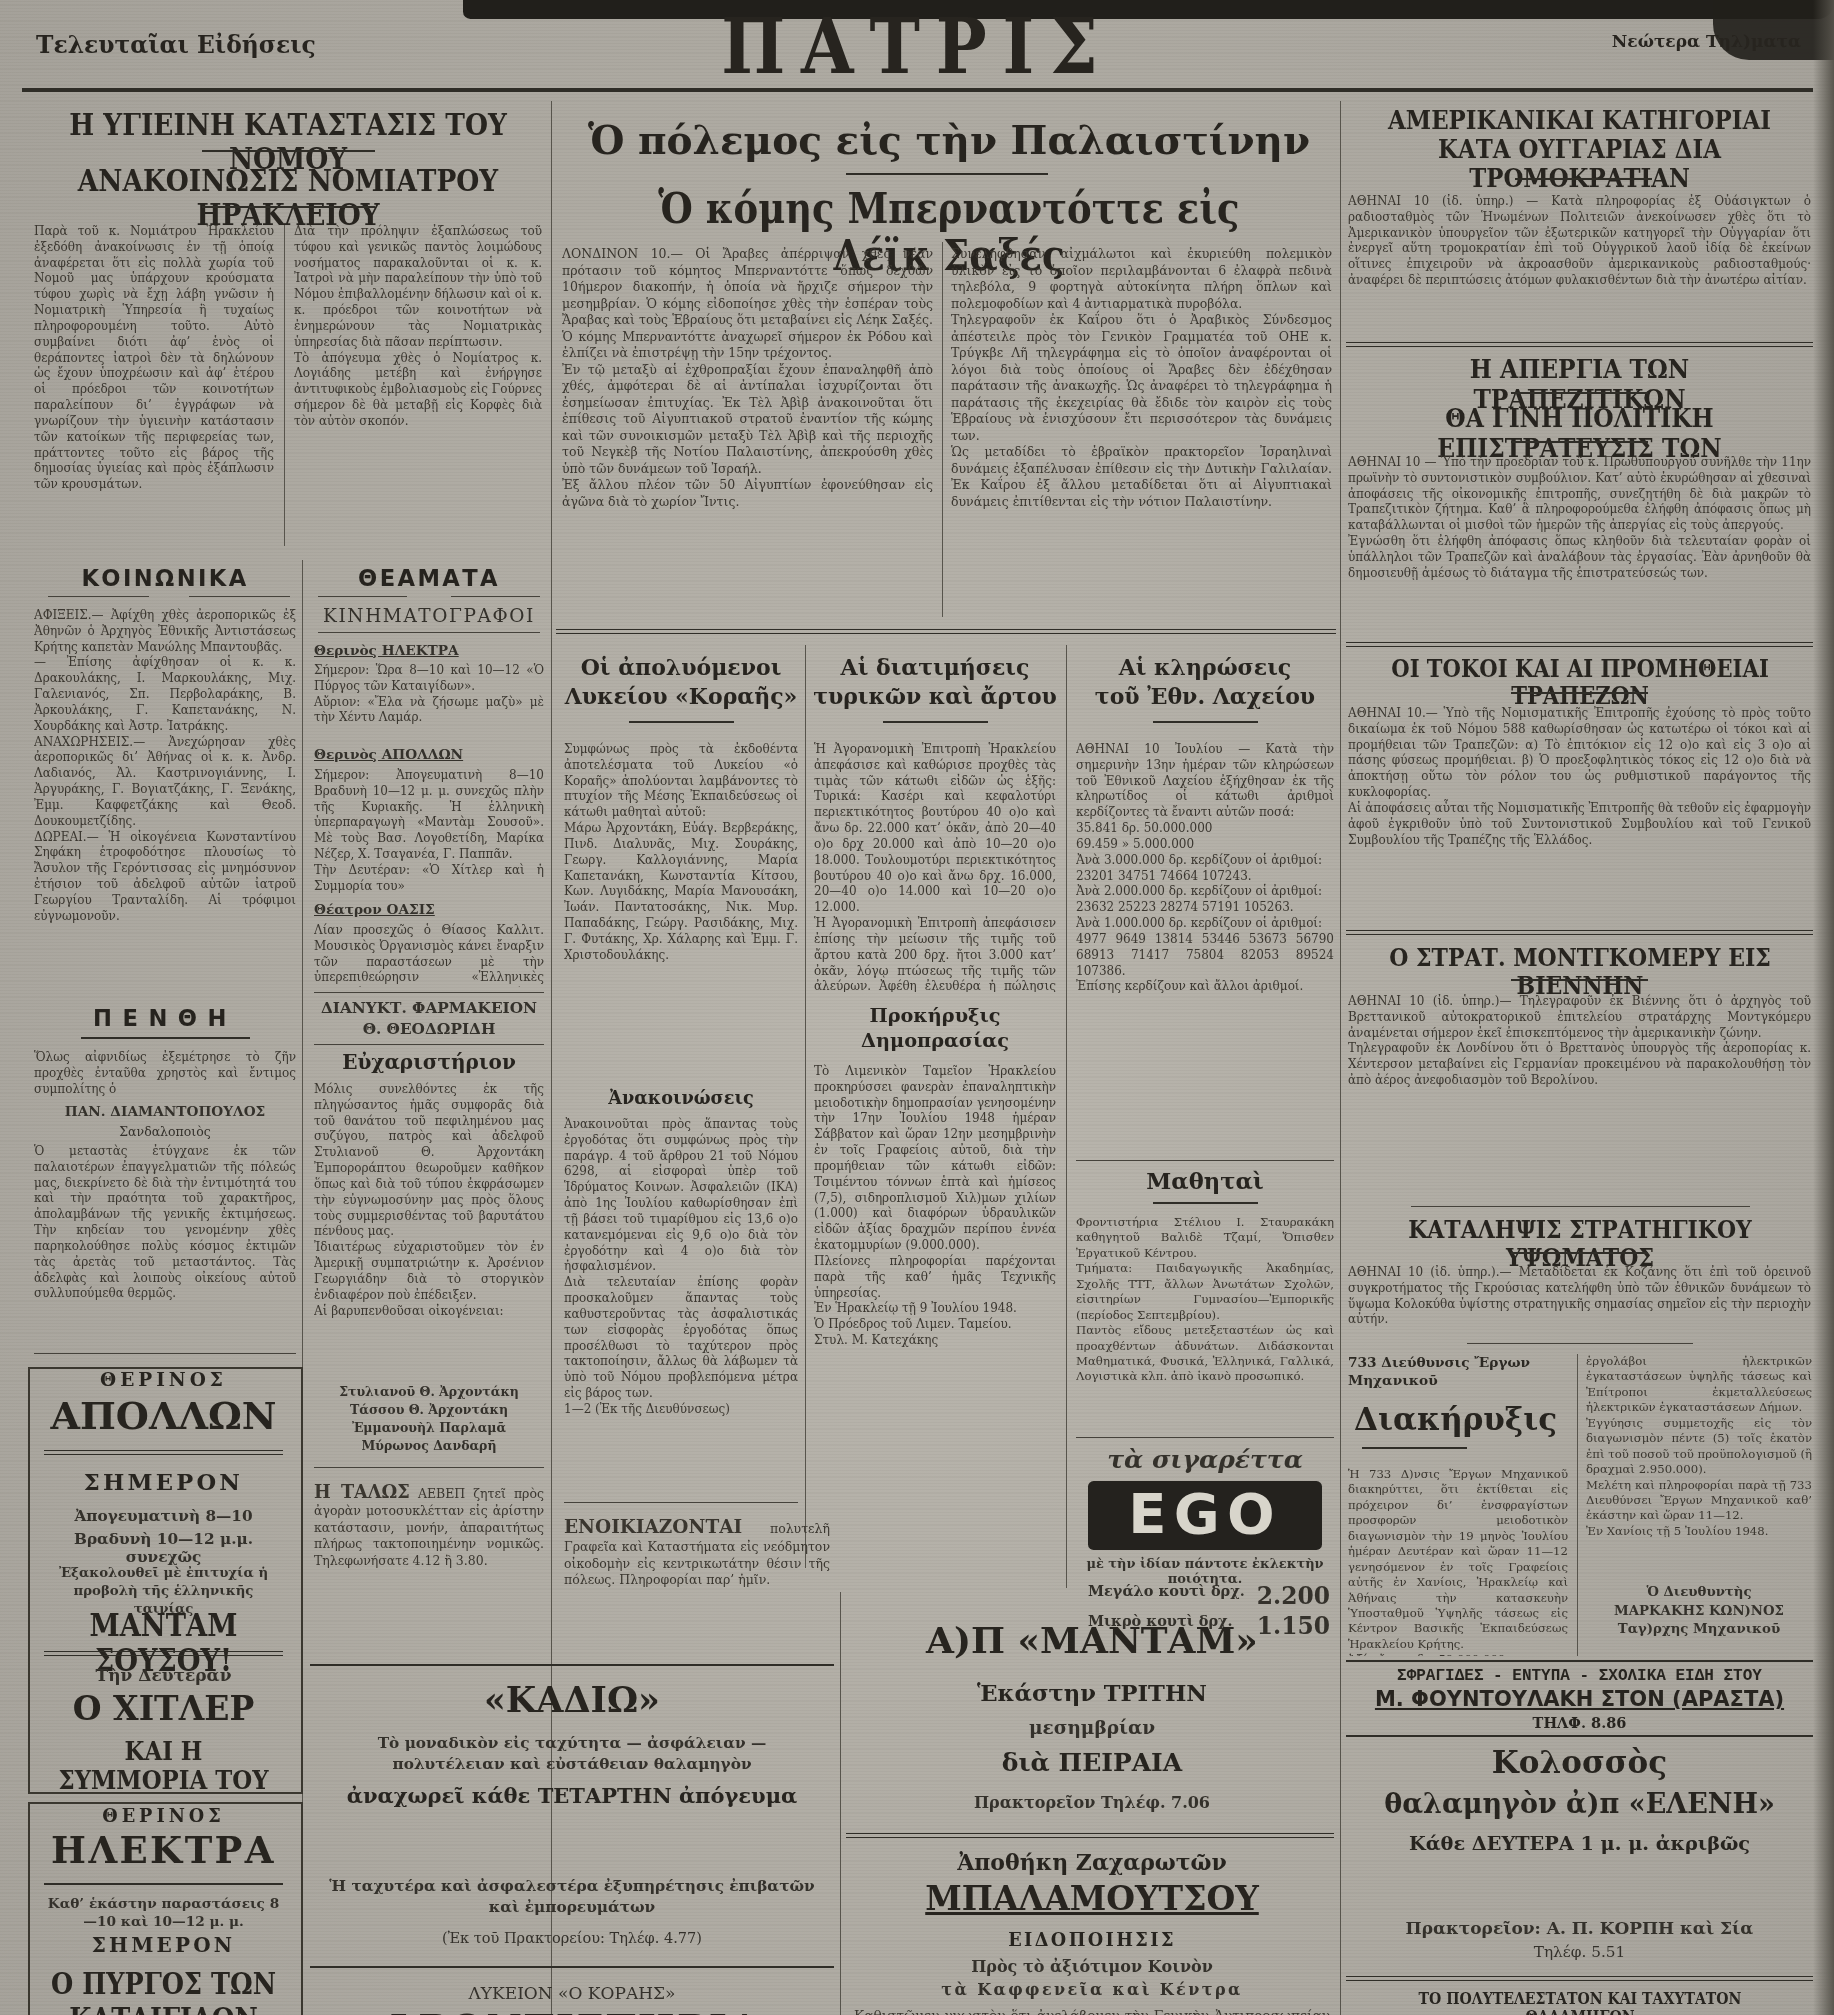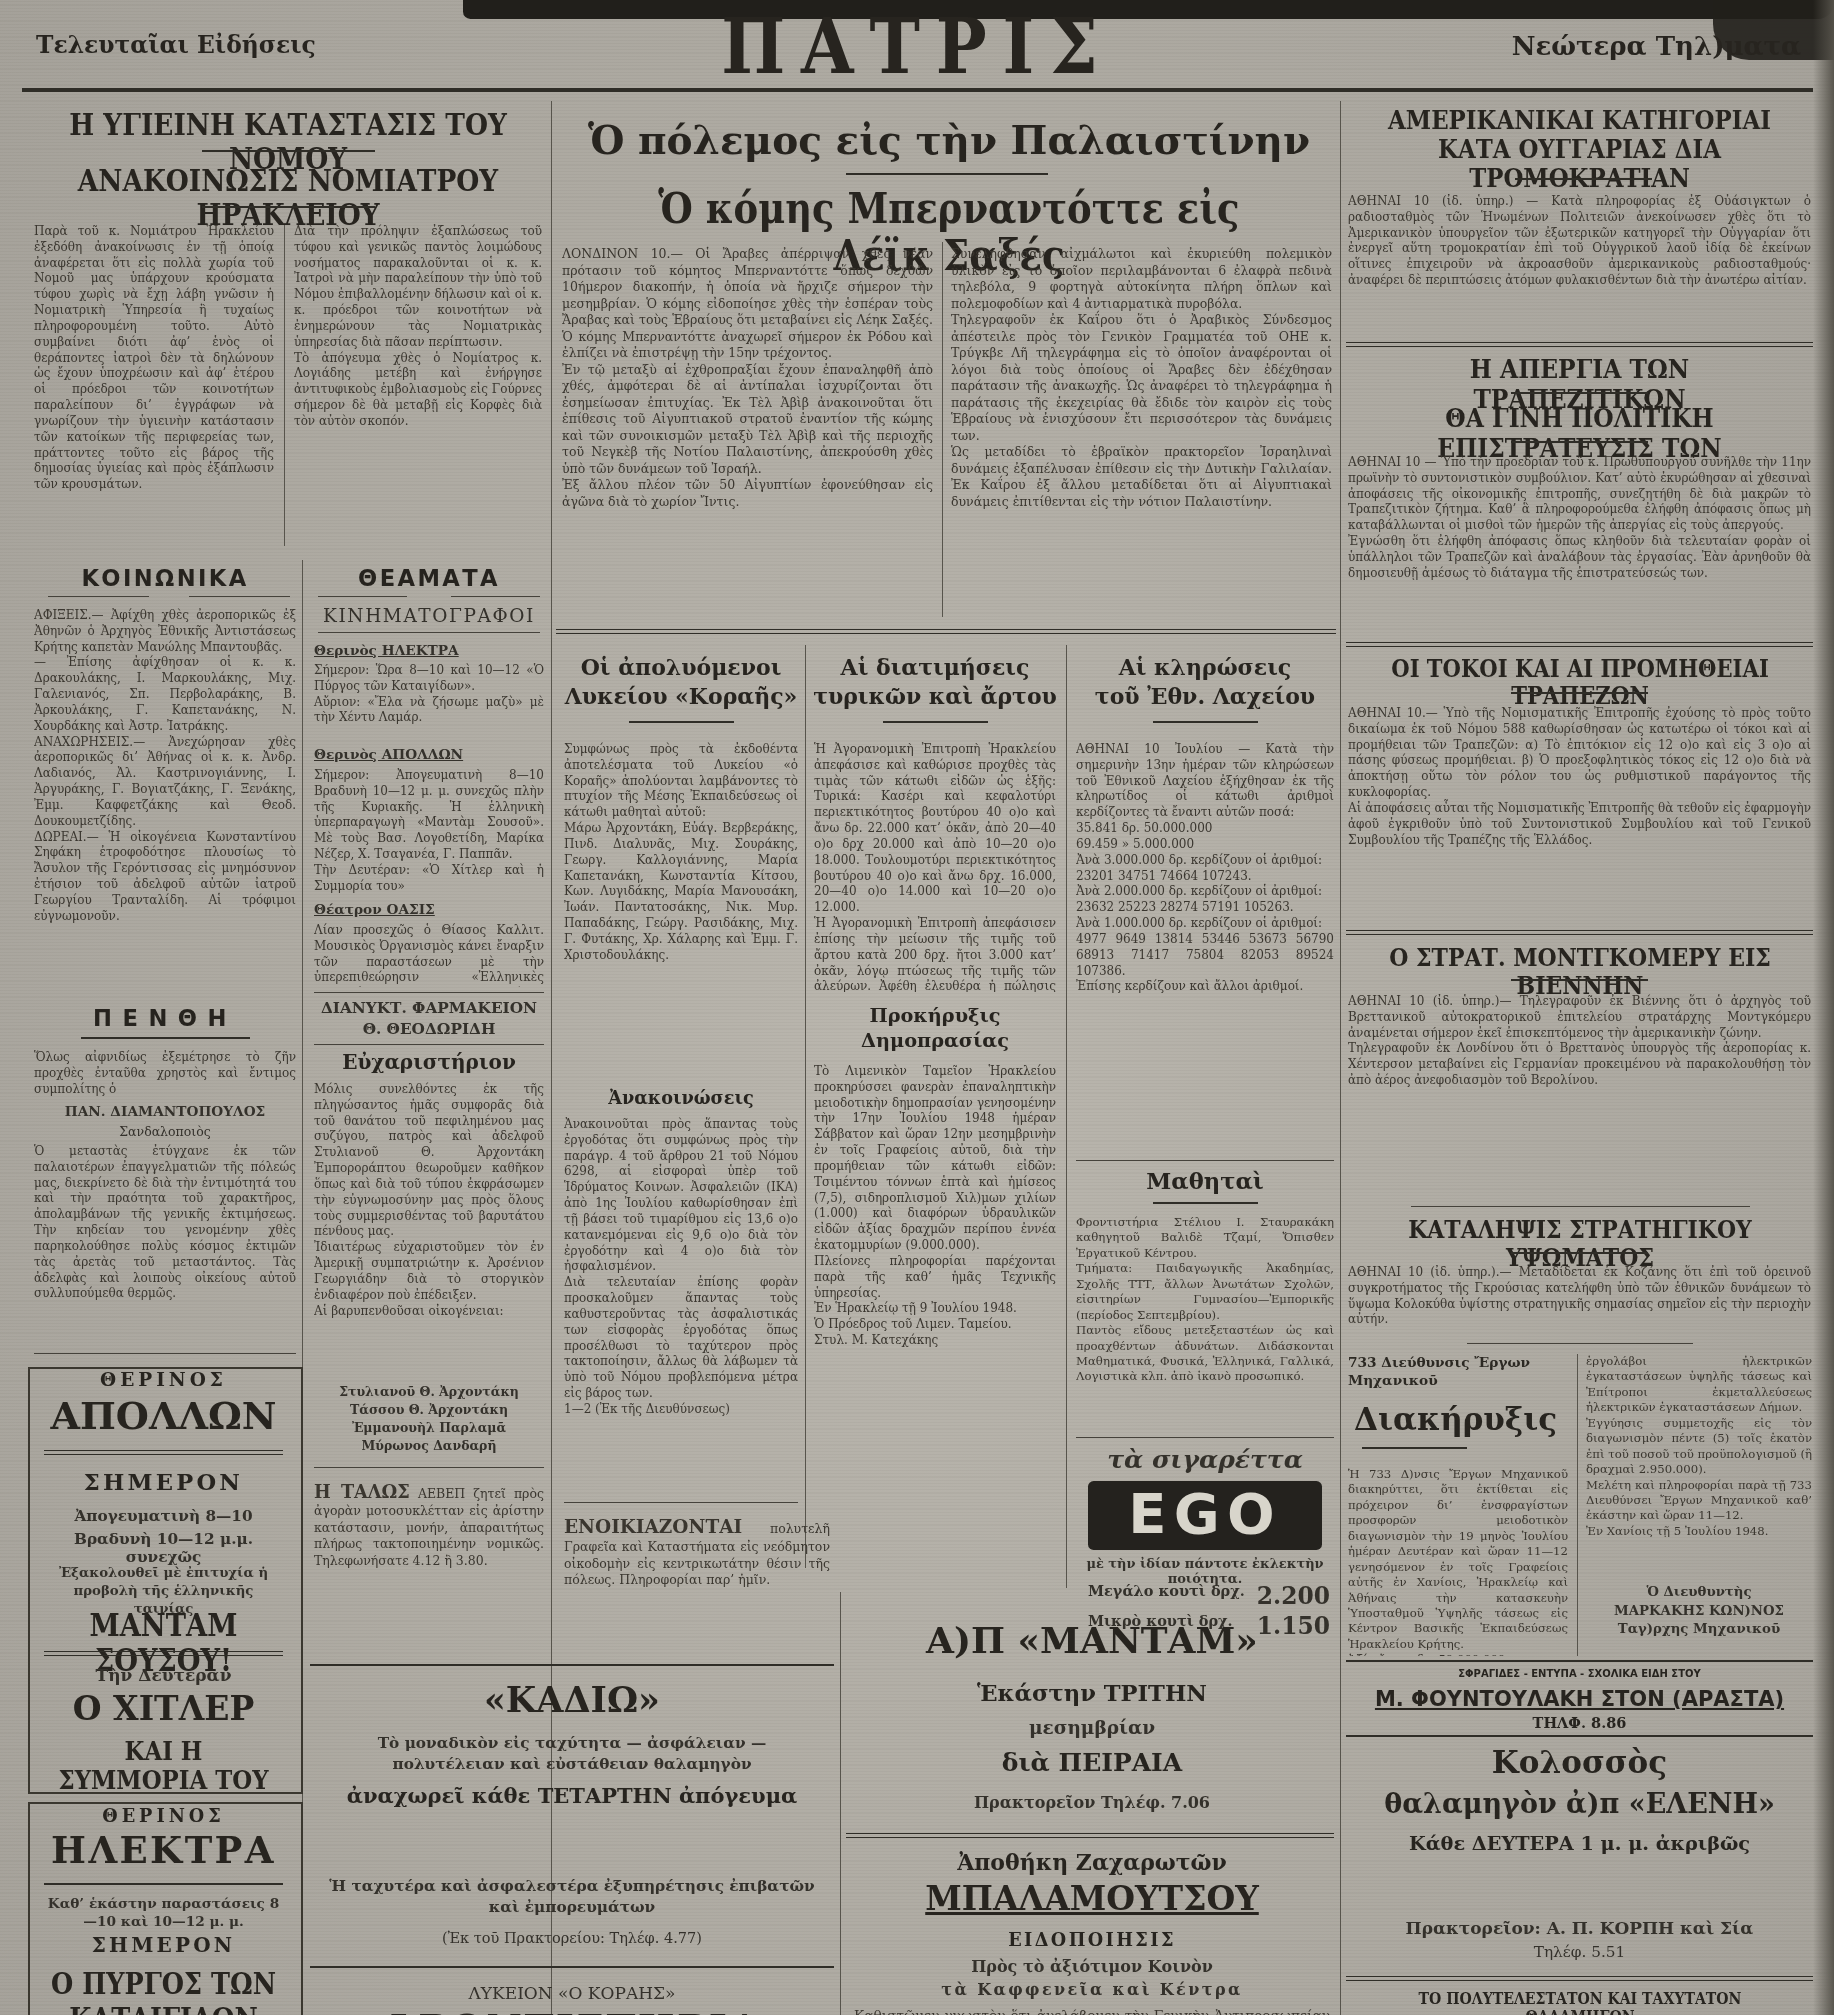--- a/index.html
+++ b/index.html
@@ -32,21 +32,21 @@
 <body>
 
 <div id="page">
 
   <div class="abs dark-edge" style="left:463px;top:0;width:1371px;height:18.5px;border-radius:0 0 16px 7.3px;"></div>
   <div class="abs dark-edge" style="left:1713px;top:0;width:122px;height:60px;border-radius:0 0 0 36px;opacity:.9;"></div>
   <div class="abs" style="left:1813px;top:0;width:22px;height:2412px;background:linear-gradient(90deg,rgba(40,38,33,0),#55524a);"></div>
 
   <div class="abs head" style="left:36px;top:32px;width:443px;font-size:23.4px;">Τελευταῖαι Εἰδήσεις</div>
   <div class="abs head c cond" style="left:645px;top:3.2px;width:545px;font-size:77px;letter-spacing:18px;">ΠΑΤΡΙΣ</div>
-  <div class="abs head r" style="left:1382px;top:32px;width:419px;font-size:26px;">Νεώτερα Τηλ)ματα</div>
+  <div class="abs head r" style="left:1382px;top:32px;width:419px;font-size:17px;">Νεώτερα Τηλ)ματα</div>
   <div class="abs rule" style="left:22px;top:88px;width:1791px;height:3.6px;"></div>
 
   <div class="abs vrule" style="left:551px;top:101px;height:2144px;"></div>
   <div class="abs vrule" style="left:1340px;top:101px;height:2148px;"></div>
   <div class="abs vrule" style="left:302px;top:560px;height:1689px;"></div>
   <div class="abs vrule" style="left:284px;top:224px;height:322px;"></div>
   <div class="abs vrule" style="left:942px;top:242px;height:375px;"></div>
   <div class="abs vrule" style="left:805px;top:645px;height:923px;"></div>
   <div class="abs vrule" style="left:1066px;top:645px;height:943px;"></div>
   <div class="abs vrule" style="left:840px;top:1592px;height:653px;"></div>
@@ -112,21 +112,21 @@
 Δεκτοὶ εἰς τὸν διαγωνισμὸν</div>
   <div class="abs j pre body-txt" style="left:1586px;top:1354px;width:226px;height:226px;overflow:hidden;font-size:11.7px;">ἐργολάβοι ἠλεκτρικῶν ἐγκαταστάσεων ὑψηλῆς τάσεως καὶ Ἐπίτροποι ἐκμεταλλεύσεως ἠλεκτρικῶν ἐγκαταστάσεων Δήμων.
 Ἐγγύησις συμμετοχῆς εἰς τὸν διαγωνισμὸν πέντε (5) τοῖς ἑκατὸν ἐπὶ τοῦ ποσοῦ τοῦ προϋπολογισμοῦ (ἢ δραχμαὶ 2.950.000).
 Μελέτη καὶ πληροφορίαι παρὰ τῇ 733 Διευθύνσει Ἔργων Μηχανικοῦ καθ’ ἑκάστην καὶ ὥραν 11—12.
 Ἐν Χανίοις τῇ 5 Ἰουλίου 1948.</div>
   <div class="abs sign pre" style="left:1586px;top:1583px;width:226px;font-size:13.3px;line-height:1.4;">Ὁ Διευθυντὴς
 ΜΑΡΚΑΚΗΣ ΚΩΝ)ΝΟΣ
 Ταγ)ρχης Μηχανικοῦ</div>
   <div class="abs rule" style="left:1346px;top:1660px;width:467px;"></div>
 
-  <div class="abs head c sans" style="left:1346px;top:1668px;width:467px;font-size:10px;">ΣΦΡΑΓΙΔΕΣ - ΕΝΤΥΠΑ - ΣΧΟΛΙΚΑ ΕΙΔΗ ΣΤΟΥ</div>
+  <div class="abs head c sans" style="left:1346px;top:1668px;width:467px;font-size:16px;font-family:Liberation Mono, monospace;">ΣΦΡΑΓΙΔΕΣ - ΕΝΤΥΠΑ - ΣΧΟΛΙΚΑ ΕΙΔΗ ΣΤΟΥ</div>
   <div class="abs head c sans" style="left:1346px;top:1688px;width:467px;font-size:21px;text-decoration:underline;">Μ. ΦΟΥΝΤΟΥΛΑΚΗ ΣΤΟΝ (ΑΡΑΣΤΑ)</div>
   <div class="abs head c" style="left:1346px;top:1715px;width:467px;font-size:14.5px;">ΤΗΛΦ. 8.86</div>
   <div class="abs rule" style="left:1346px;top:1735px;width:467px;"></div>
 
   <div class="abs head c" style="left:1346px;top:1745px;width:467px;font-size:31px;">Κολοσσὸς</div>
   <div class="abs head c" style="left:1346px;top:1789px;width:467px;font-size:27px;">θαλαμηγὸν ἀ)π «ΕΛΕΝΗ»</div>
   <div class="abs head c" style="left:1346px;top:1833px;width:467px;font-size:19.3px;">Κάθε ΔΕΥΤΕΡΑ 1 μ. μ. ἀκριβῶς</div>
   <div class="abs c" style="left:1346px;top:1918px;width:467px;font-size:17px;font-weight:bold;">Πρακτορεῖον: Α. Π. ΚΟΡΠΗ καὶ Σία</div>
   <div class="abs c" style="left:1346px;top:1943px;width:467px;font-size:15.3px;">Τηλέφ. 5.51</div>
   <div class="abs hr-double" style="left:1346px;top:1976px;width:467px;"></div>

